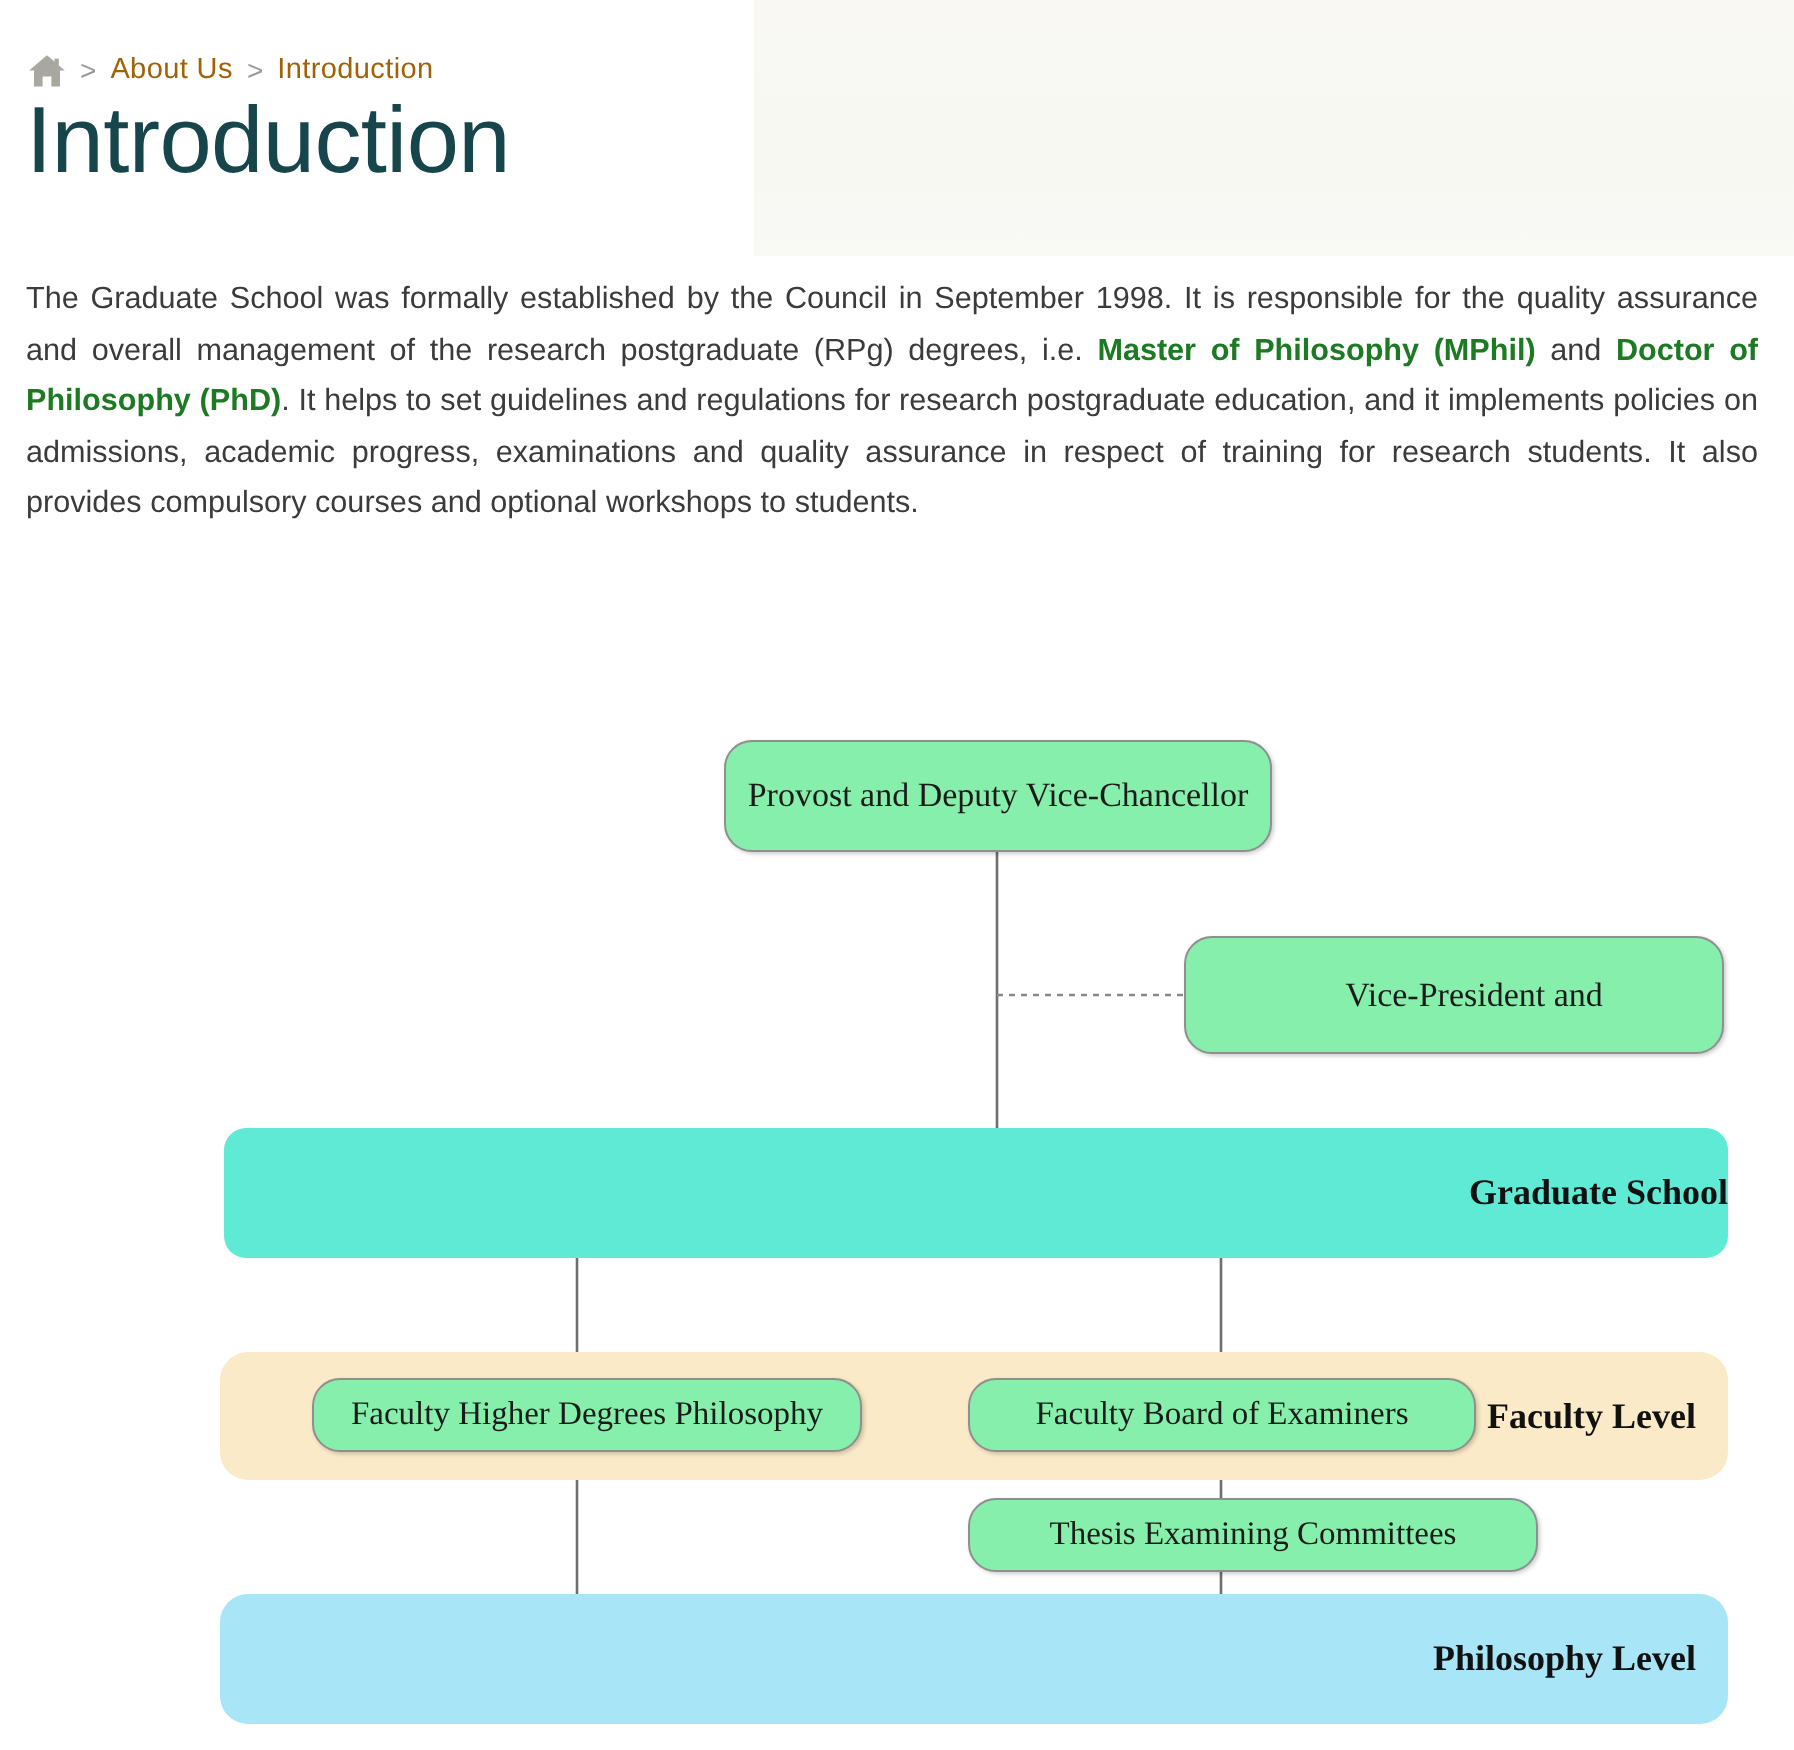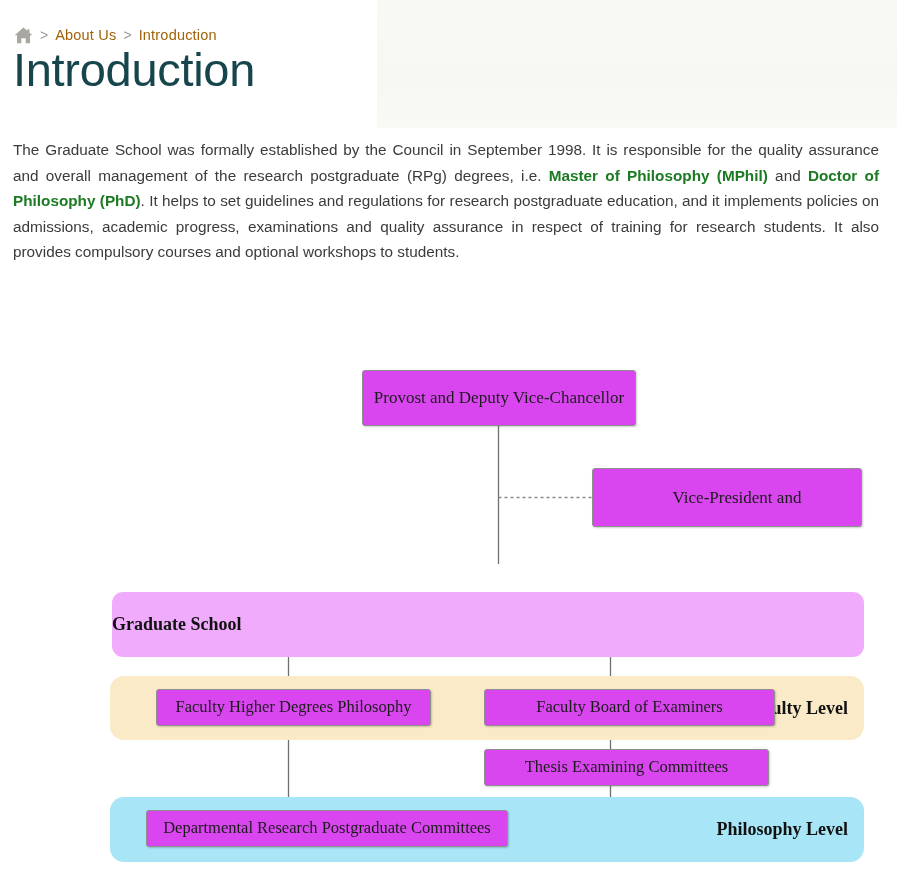--- a/index.html
+++ b/index.html
@@ -114,61 +114,60 @@
     left: 0;
     top: 0;
     width: 897px;
     height: 575px;
     z-index: 1;
   }
 
   .node {
     position: absolute;
     box-sizing: border-box;
-    background: #d946ef;
+    background: #86efac;
     border: 1px solid #8f8f8f;
-    border-radius: 3px;
+    border-radius: 14px;
     font-family: "Liberation Serif", serif;
     font-size: 17px;
     color: #1b1b1b;
     display: flex;
     align-items: center;
     justify-content: center;
     text-align: center;
     line-height: 1.25;
     box-shadow: 1px 1px 2px rgba(0,0,0,0.20);
     z-index: 3;
   }
 
   .node-provost     { left: 362px; top: 70px;  width: 274px; height: 56px; }
   .node-vp          { left: 592px; top: 168px; width: 270px; height: 59px; padding-left: 20px; }
   .node-fhdc        { left: 156px; top: 389px; width: 275px; height: 37px; font-size: 16.5px; }
-  .node-fboe        { left: 484px; top: 389px; width: 291px; height: 37px; font-size: 16.5px; }
+  .node-fboe        { left: 484px; top: 389px; width: 254px; height: 37px; font-size: 16.5px; }
   .node-tec         { left: 484px; top: 449px; width: 285px; height: 37px; font-size: 16.5px; }
   .node-drpc        { left: 146px; top: 510px; width: 362px; height: 37px; font-size: 16.5px; }
 
   .band {
     position: absolute;
     box-sizing: border-box;
     border-radius: 14px;
     z-index: 2;
     display: flex;
     align-items: center;
     justify-content: flex-end;
     font-family: "Liberation Serif", serif;
     font-weight: bold;
     font-size: 18px;
     color: #111111;
   }
   .band-gradschool {
     left: 112px; top: 264px; width: 752px; height: 65px;
-    background: #f0abfc;
-    justify-content: flex-start;
+    background: #5eead4;
+    justify-content: flex-end;
     border-radius: 11px;
-    margin-top: 28px;
   }
   .band-faculty {
     left: 110px; top: 376px; width: 754px; height: 64px;
     background: #fbeac7;
     padding-right: 16px;
   }
   .band-department {
     left: 110px; top: 497px; width: 754px; height: 65px;
     background: #a8e5f7;
     padding-right: 16px;
@@ -242,17 +241,14 @@
   </div>
 
   <div class="node node-fboe">
     <span>Faculty Board of Examiners</span>
   </div>
 
   <div class="node node-tec">
     <span>Thesis Examining Committees</span>
   </div>
 
-  <div class="node node-drpc">
-    <span>Departmental Research Postgraduate Committees</span>
-  </div>
 
 </div>
 
 </body></html>

